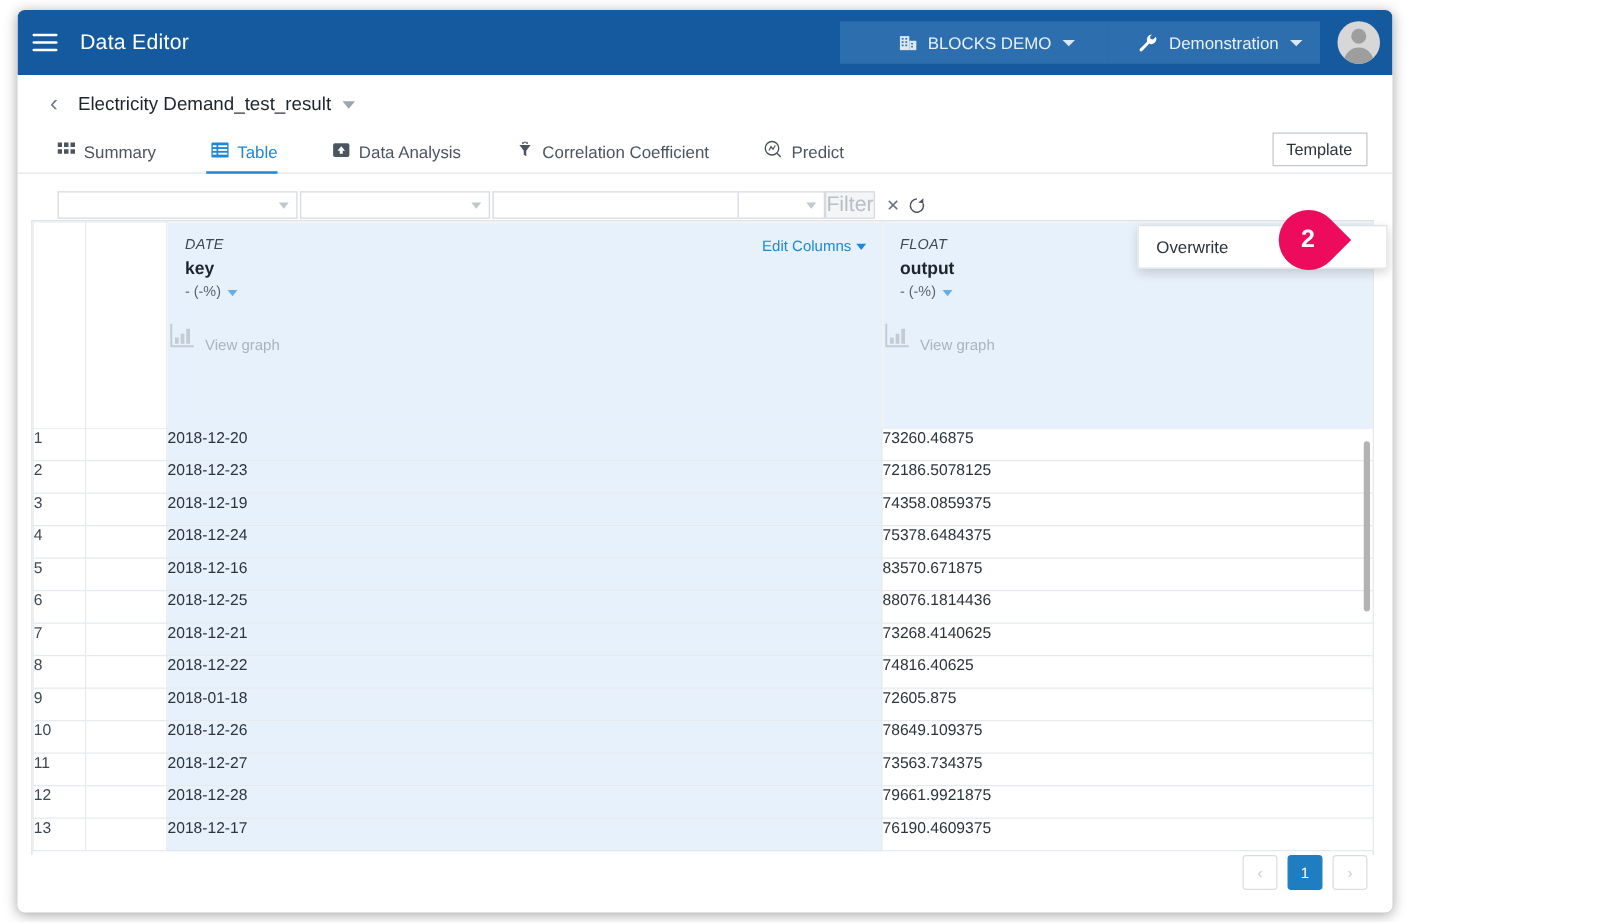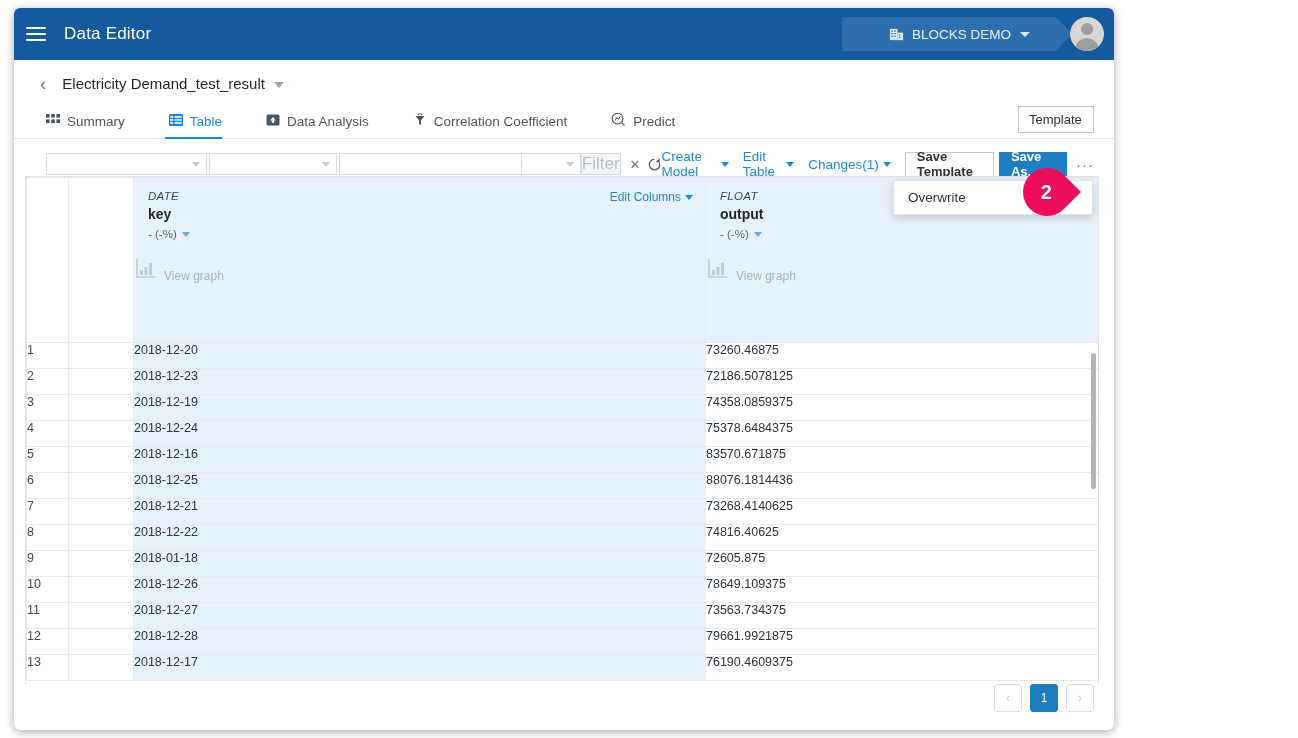--- a/index.html
+++ b/index.html
@@ -256,21 +256,21 @@
     padding: 0 10px;
     white-space: nowrap;
     overflow: hidden;
     width: 76px;
     cursor: pointer;
   }
 
   
   .menu {
     position: absolute;
-    right: 21px; top: 172px;
+    right: 4px; top: 172px;
     width: 200px;
     background: #ffffff;
     border: 1px solid #e0e3e6;
     box-shadow: 0 3px 8px rgba(0,0,0,0.16);
     z-index: 40;
   }
   .menu-item {
     padding: 9px 14px;
     font-size: 13.5px;
     color: #2b333b;
@@ -450,20 +450,29 @@
               <rect x="2.5" y="9.2" width="1.6" height="1.4" fill="#2d6fae"></rect>
               <rect x="5.6" y="9.2" width="1.6" height="1.4" fill="#2d6fae"></rect>
               <rect x="10.6" y="7.8" width="1.5" height="1.3" fill="#2d6fae"></rect>
               <rect x="10.6" y="10.4" width="1.5" height="1.3" fill="#2d6fae"></rect>
             </svg>
           </span>
           <span>BLOCKS DEMO</span>
           <span class="caret-w"></span>
         </div>
 
+        <div class="chip env">
+          <span class="ic">
+            <svg width="17" height="17" viewBox="0 0 18 18">
+              <path d="M12.4 1.6a4.6 4.6 0 0 0-4.3 6.2L1.9 14a1.3 1.3 0 0 0 1.8 1.8l6.2-6.2a4.6 4.6 0 0 0 5.7-6.1l-2.4 2.4-2.1-.5-.5-2.1z" fill="#ffffff"></path>
+            </svg>
+          </span>
+          <span>Demonstration</span>
+          <span class="caret-w"></span>
+        </div>
 
         <div class="avatar"></div>
       </div>
     </div>
 
     <div class="page-head">
       <div class="back-arrow">‹</div>
       <div class="page-title">
         <span>Electricity Demand_test_result</span><span class="title-caret"></span>
       </div>
@@ -549,37 +558,20 @@
       </div>
       <div class="filter-btn">Filter</div>
       <div class="tb-x">✕</div>
       <div class="tb-refresh">
         <svg width="15" height="15" viewBox="0 0 16 16">
           <path d="M8 2.4a5.6 5.6 0 1 0 5.2 3.5" fill="none" stroke="#4b5560" stroke-width="1.3"></path>
           <path d="M13.6 1.6 L13.4 5.9 L9.2 5.3 Z" fill="#4b5560"></path>
         </svg>
       </div>
 
-      <div class="toolbar-right">
-        <div class="link-act">
-          <span>Create Model</span>
-          <span class="cv"></span>
-        </div>
-        <div class="link-act">
-          <span>Edit Table</span>
-          <span class="cv"></span>
-        </div>
-        <div class="link-act">
-          <span>Changes(1)</span>
-          <span class="cv"></span>
-        </div>
-        <div class="btn">Save Template</div>
-        <div class="btn primary">Save As...</div>
-        <div class="kebab">···</div>
-      </div>
     </div>
 
     <div class="tmpl-ghost">Template</div>
 
     <div class="menu">
       <div class="menu-item">Overwrite</div>
     </div>
 
     <div class="tablewrap">
       <table class="grid">

